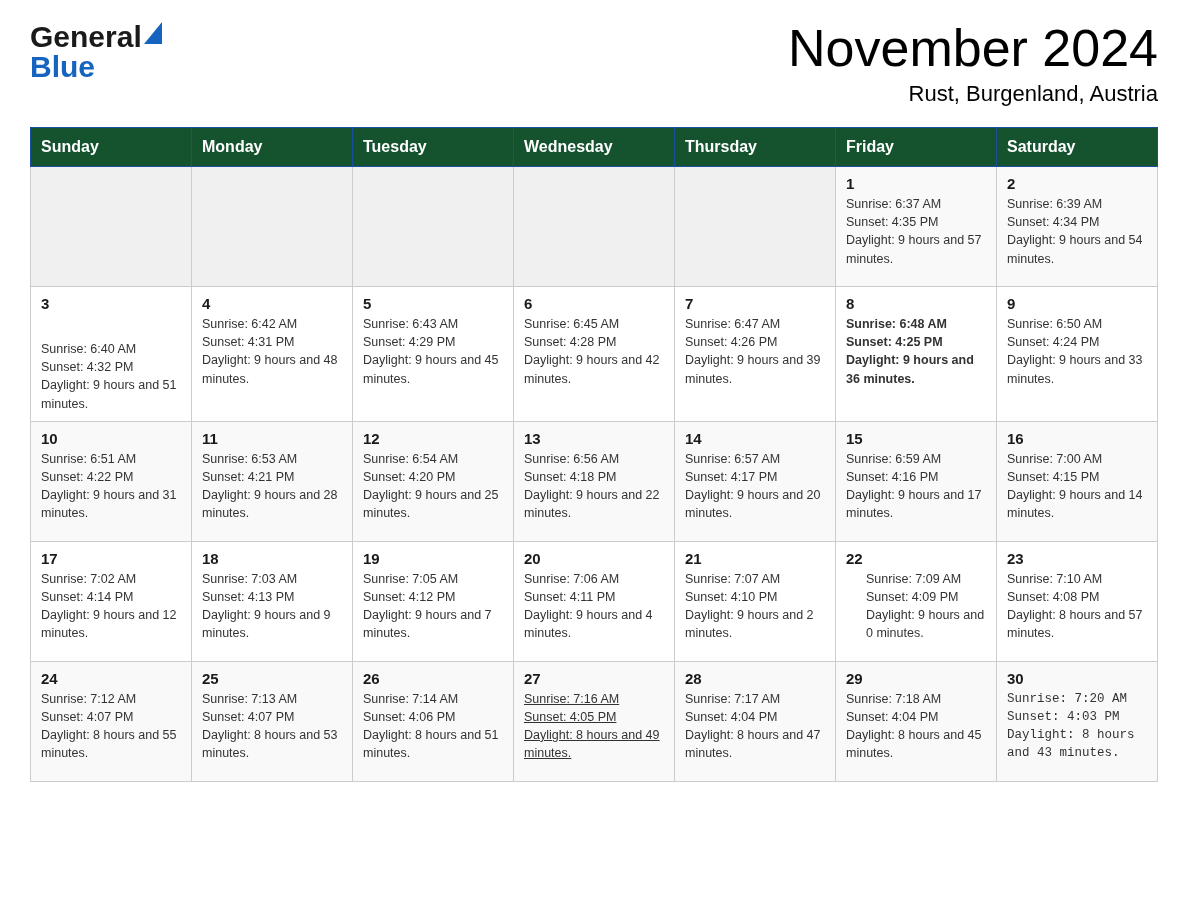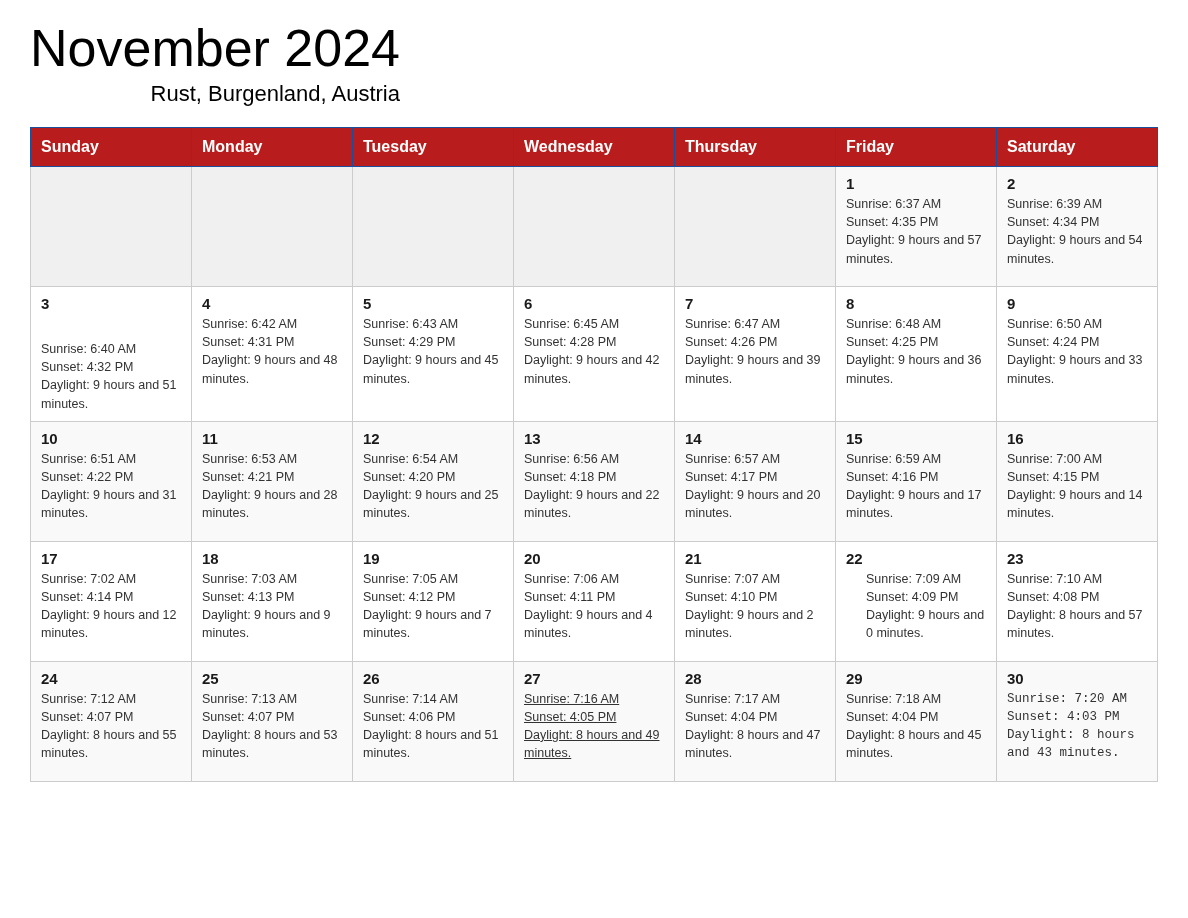--- a/index.html
+++ b/index.html
@@ -35,21 +35,21 @@
       font-size: 22px;
       color: #000000;
       margin-top: 4px;
     }
     .calendar-table {
       width: 100%;
       border-collapse: collapse;
       border: 1px solid #999;
     }
     .calendar-table thead tr th {
-      background-color: #b91c1c;
+      background-color: #14532d;
       color: #fff;
       font-size: 16px;
       font-weight: bold;
       padding: 10px 10px;
       text-align: left;
       border: 1px solid #1a4fa0;
     }
     .calendar-table tbody tr td {
       vertical-align: top;
       padding: 8px 10px;
@@ -101,20 +101,29 @@
       color: #1565c0;
       display: block;
       margin-top: -4px;
       margin-left: 0;
     }
   </style>
 </head>
 <body>
 
 <div class="header-area">
+  <div class="logo">
+    <div class="logo-row">
+      <span class="logo-text-general">General</span>
+      <svg class="logo-triangle-svg" width="18" height="22" viewBox="0 0 18 22">
+        <polygon points="0,22 18,22 18,0" fill="#1565c0"></polygon>
+      </svg>
+    </div>
+    <span class="logo-text-blue">Blue</span>
+  </div>
   <div class="title-area">
     <div class="calendar-title">November 2024</div>
     <div class="calendar-subtitle">Rust, Burgenland, Austria</div>
   </div>
 </div>
 
 <table class="calendar-table">
   <thead>
     <tr>
       <th>Sunday</th>
@@ -172,21 +181,21 @@
 Daylight: 9 hours and 42 minutes.</div>
         </td>
         <td>
           <span class="day-number">7</span>
           <div class="day-info" style="white-space: pre-line;">Sunrise: 6:47 AM
 Sunset: 4:26 PM
 Daylight: 9 hours and 39 minutes.</div>
         </td>
         <td>
           <span class="day-number">8</span>
-          <div class="day-info" style="white-space: pre-line;">Sunrise: 6:48 AM
+          <div class="day-info" style="white-space: pre-line; font-weight: bold;">Sunrise: 6:48 AM
 Sunset: 4:25 PM
 Daylight: 9 hours and 36 minutes.</div>
         </td>
         <td>
           <span class="day-number">9</span>
           <div class="day-info" style="white-space: pre-line;">Sunrise: 6:50 AM
 Sunset: 4:24 PM
 Daylight: 9 hours and 33 minutes.</div>
         </td>
       </tr>

